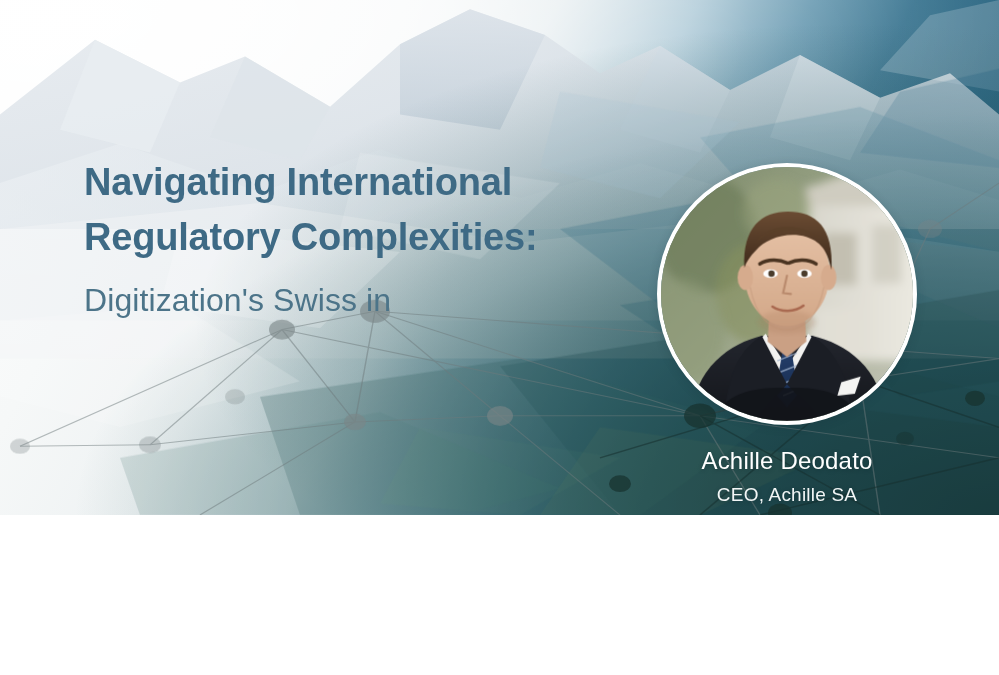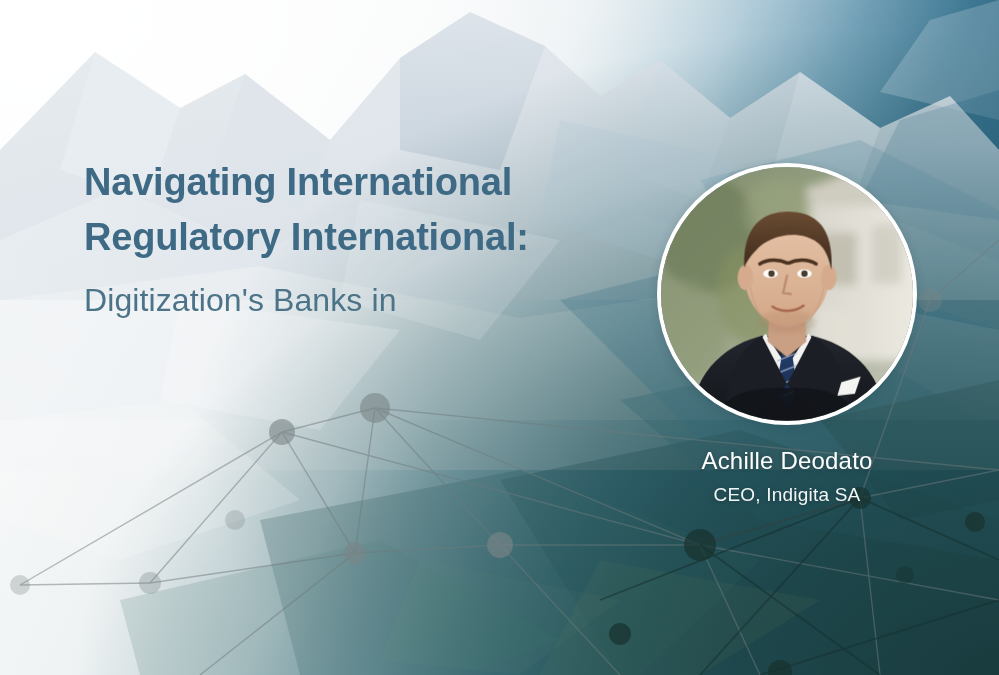--- a/index.html
+++ b/index.html
@@ -8,21 +8,21 @@
     padding: 0;
     background: #ffffff;
   }
   body {
     font-family: "Liberation Sans", sans-serif;
   }
 
   .card {
     position: relative;
     width: 999px;
-    height: 675px;
+    height: 515px;
     overflow: hidden;
     background: #f4f6f6;
   }
 
   
   .bg-base {
     position: absolute;
     inset: 0;
     background:
       linear-gradient(118deg,
@@ -235,25 +235,25 @@
       <circle cx="860" cy="498" r="11"></circle>
       <circle cx="620" cy="634" r="11"></circle>
       <circle cx="780" cy="672" r="12"></circle>
       <circle cx="975" cy="522" r="10"></circle>
       <circle cx="905" cy="575" r="9" opacity="0.55"></circle>
     </g>
   </svg>
 
   <div class="headline">
     <span class="hl-line">Navigating International</span>
-    <span class="hl-line">Regulatory International:</span>
+    <span class="hl-line">Regulatory Complexities:</span>
   </div>
 
   <div class="subhead">
-    <span class="sh-line">Digitization's Banks in</span>
+    <span class="sh-line">Digitization's Swiss in</span>
   </div>
 
   <div class="portrait">
     <svg viewBox="0 0 260 262" preserveAspectRatio="xMidYMid slice">
       <defs>
         <linearGradient id="bgFoliage" x1="0" y1="0" x2="1" y2="1">
           <stop offset="0" stop-color="#7d8a6a"></stop>
           <stop offset="0.45" stop-color="#9aa487"></stop>
           <stop offset="1" stop-color="#c9c9bd"></stop>
         </linearGradient>
@@ -340,15 +340,15 @@
       <path d="M115 144 C124 150 138 150 147 143" stroke="#a9684f" stroke-width="2.6" fill="none" stroke-linecap="round"></path>
 
       <path d="M92 124 C98 154 112 168 130 168 C148 168 162 154 168 124" fill="none" stroke="#c49a7d" stroke-width="1.4" opacity="0.55"></path>
       <g filter="url(#soften)" opacity="0.22">
         <ellipse cx="130" cy="160" rx="30" ry="12" fill="#a97a5c"></ellipse>
       </g>
     </svg>
   </div>
 
   <div class="speaker-name">Achille Deodato</div>
-  <div class="speaker-role">CEO, Indigita SA</div>
+  <div class="speaker-role">CEO, Achille SA</div>
 
 </div>
 
 </body></html>

